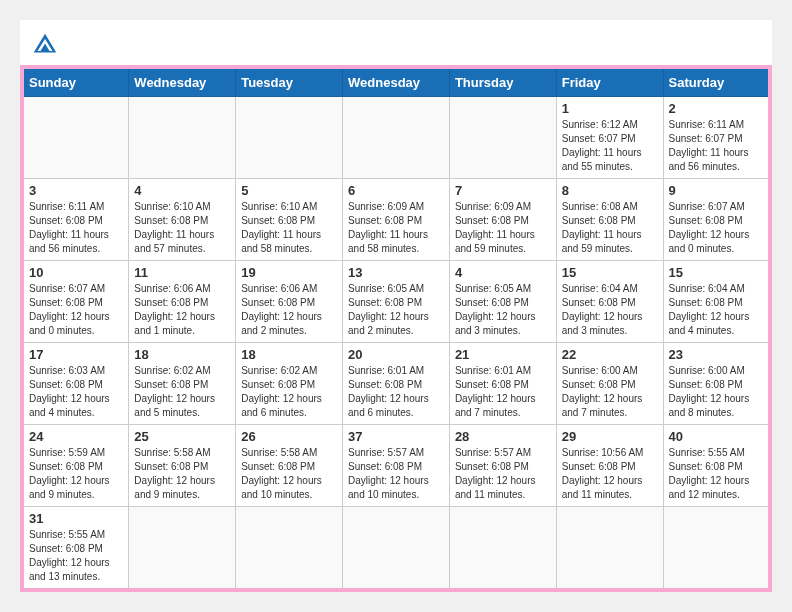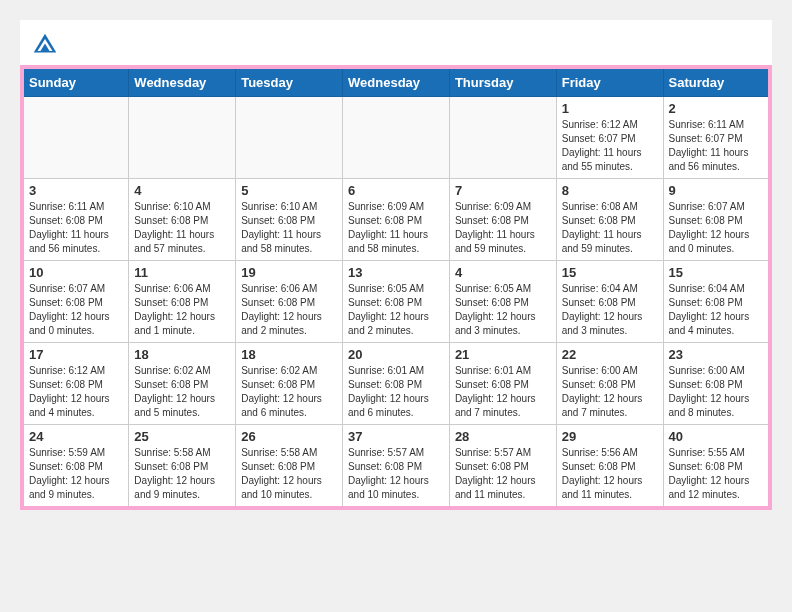--- a/index.html
+++ b/index.html
@@ -249,21 +249,21 @@
             <span class="day-number">15</span>
             <div class="day-info">Sunrise: 6:04 AM
 Sunset: 6:08 PM
 Daylight: 12 hours
 and 4 minutes.</div>
           </td>
         </tr>
         <tr>
           <td>
             <span class="day-number">17</span>
-            <div class="day-info">Sunrise: 6:12 AM
+            <div class="day-info">Sunrise: 6:03 AM
 Sunset: 6:08 PM
 Daylight: 12 hours
 and 4 minutes.</div>
           </td>
           <td>
             <span class="day-number">18</span>
             <div class="day-info">Sunrise: 6:02 AM
 Sunset: 6:08 PM
 Daylight: 12 hours
 and 5 minutes.</div>
@@ -335,28 +335,43 @@
           </td>
           <td>
             <span class="day-number">28</span>
             <div class="day-info">Sunrise: 5:57 AM
 Sunset: 6:08 PM
 Daylight: 12 hours
 and 11 minutes.</div>
           </td>
           <td>
             <span class="day-number">29</span>
-            <div class="day-info">Sunrise: 5:56 AM
+            <div class="day-info">Sunrise: 10:56 AM
 Sunset: 6:08 PM
 Daylight: 12 hours
 and 11 minutes.</div>
           </td>
           <td>
             <span class="day-number">40</span>
             <div class="day-info">Sunrise: 5:55 AM
 Sunset: 6:08 PM
 Daylight: 12 hours
 and 12 minutes.</div>
           </td>
+        </tr>
+        <tr class="last-row">
+          <td>
+            <span class="day-number">31</span>
+            <div class="day-info">Sunrise: 5:55 AM
+Sunset: 6:08 PM
+Daylight: 12 hours
+and 13 minutes.</div>
+          </td>
+          <td class="empty"></td>
+          <td class="empty"></td>
+          <td class="empty"></td>
+          <td class="empty"></td>
+          <td class="empty"></td>
+          <td class="empty"></td>
         </tr>
       </tbody>
   </table>
 </div>
 
 </body></html>

